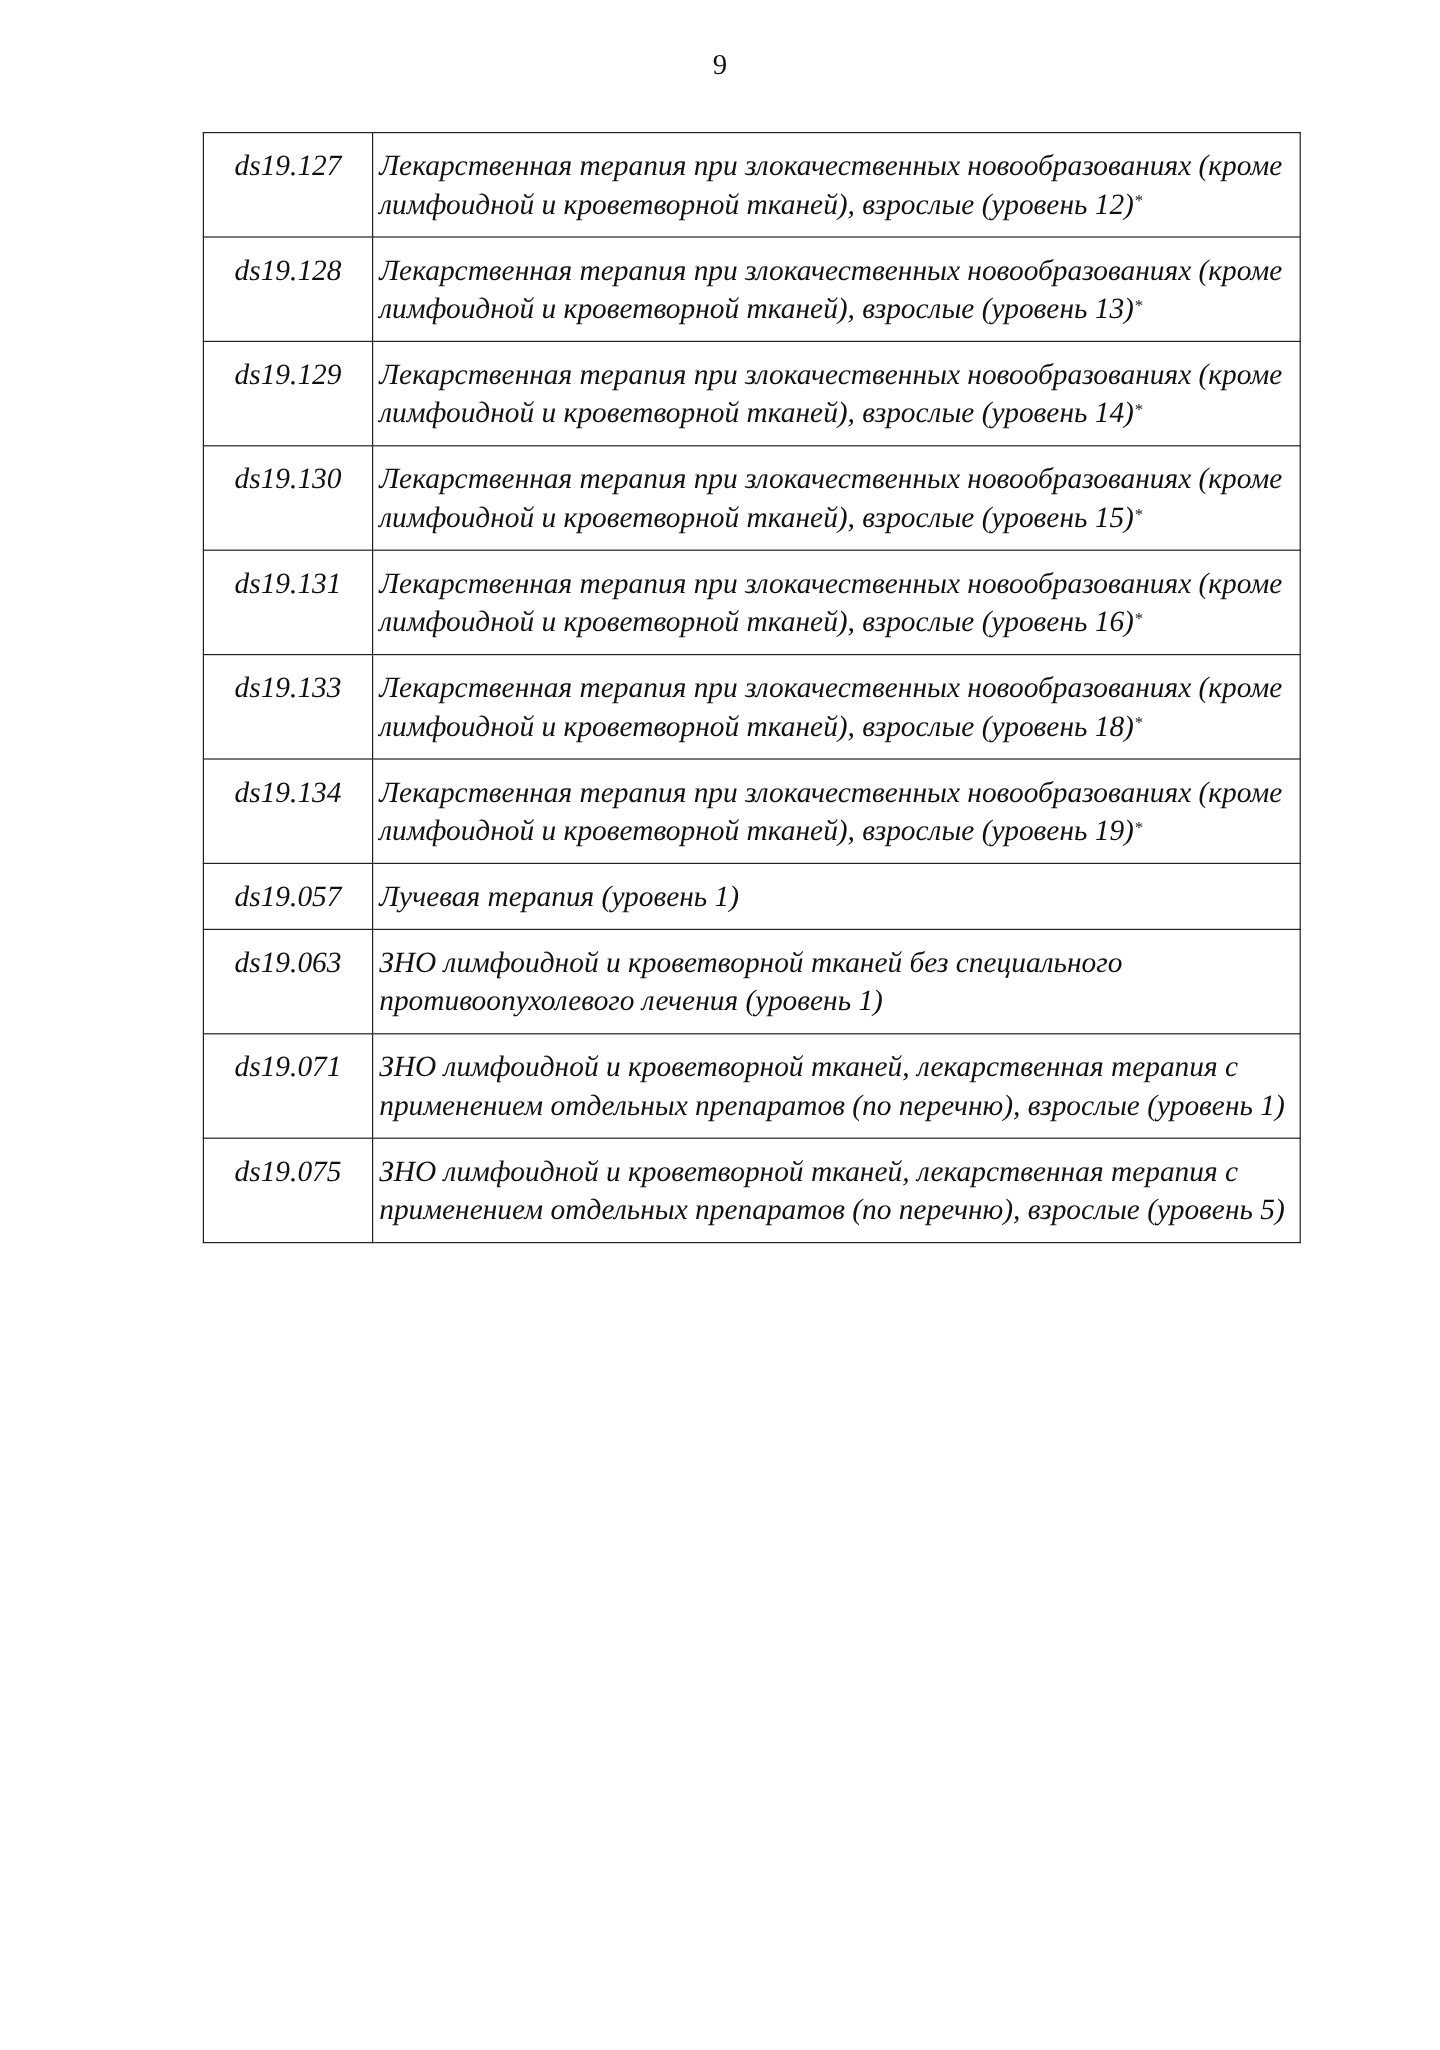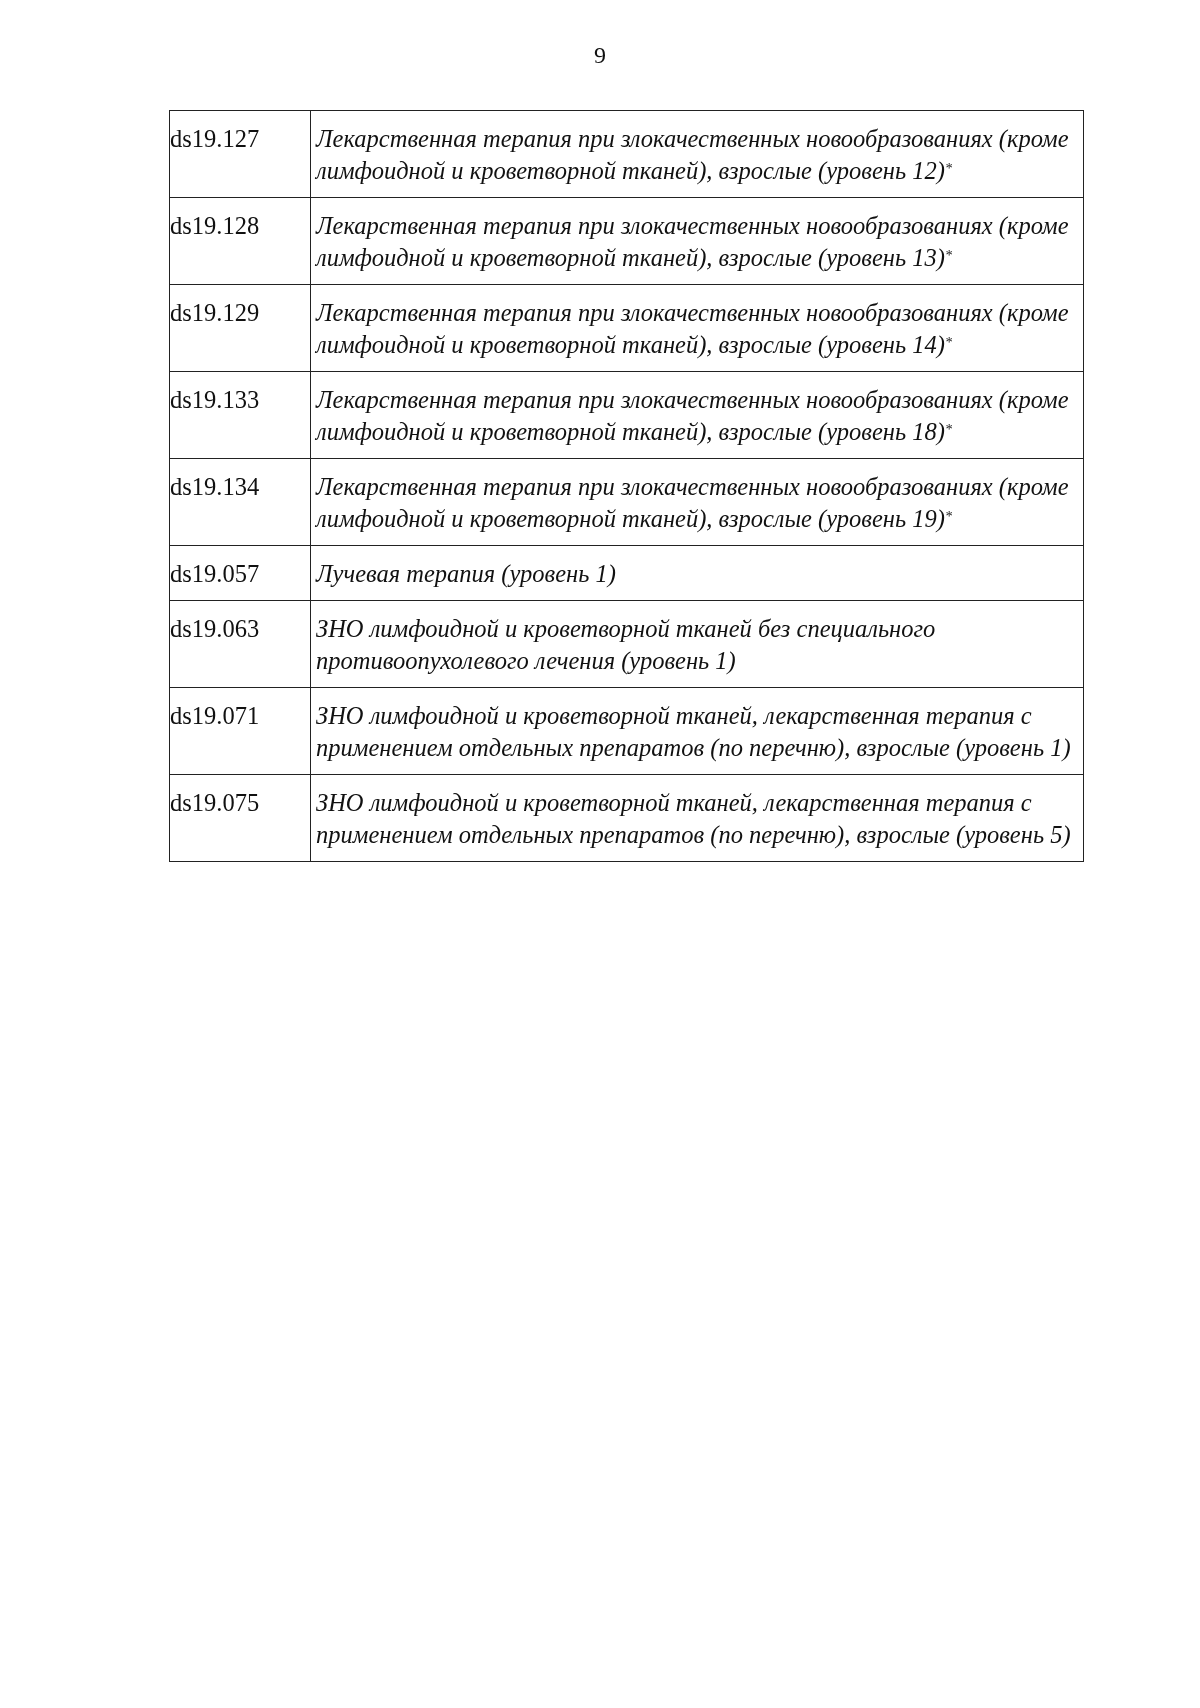--- a/index.html
+++ b/index.html
@@ -11,21 +11,21 @@
       position: absolute; top: 42px; left: 0; width: 1200px; text-align: center;
       font-size: 24px;
     }
     table.codes {
       position: absolute; top: 110px; left: 169px; width: 915px;
       border-collapse: collapse; font-size: 24.5px; line-height: 32px;
     }
     table.codes td {
       border: 1.5px solid #222; vertical-align: top; padding: 0;
     }
-    td.code { width: 140px; padding-top: 12px !important; padding-bottom: 10px !important; }
+    td.code { width: 140px; text-align: center; padding-top: 12px !important; padding-bottom: 10px !important; font-style: italic; }
     td.desc { padding: 12px 6px 10px 5px !important; font-style: italic; }
     sup.star { font-size: 14px; vertical-align: top; position: relative; top: -2px; }
   </style>
 </head>
 <body>
 
 <div class="page-number">9</div>
 
 <table class="codes">
   <tbody id="rows">
@@ -37,21 +37,29 @@
   <tr>
     <td class="code">ds19.128</td>
     <td class="desc"><span>Лекарственная терапия при злокачественных новообразованиях (кроме лимфоидной и кроветворной тканей), взрослые (уровень 13)</span><sup class="star">*</sup></td>
   </tr>
 
   <tr>
     <td class="code">ds19.129</td>
     <td class="desc"><span>Лекарственная терапия при злокачественных новообразованиях (кроме лимфоидной и кроветворной тканей), взрослые (уровень 14)</span><sup class="star">*</sup></td>
   </tr>
 
+  <tr>
+    <td class="code">ds19.130</td>
+    <td class="desc"><span>Лекарственная терапия при злокачественных новообразованиях (кроме лимфоидной и кроветворной тканей), взрослые (уровень 15)</span><sup class="star">*</sup></td>
+  </tr>
 
+  <tr>
+    <td class="code">ds19.131</td>
+    <td class="desc"><span>Лекарственная терапия при злокачественных новообразованиях (кроме лимфоидной и кроветворной тканей), взрослые (уровень 16)</span><sup class="star">*</sup></td>
+  </tr>
 
 
   <tr>
     <td class="code">ds19.133</td>
     <td class="desc"><span>Лекарственная терапия при злокачественных новообразованиях (кроме лимфоидной и кроветворной тканей), взрослые (уровень 18)</span><sup class="star">*</sup></td>
   </tr>
 
   <tr>
     <td class="code">ds19.134</td>
     <td class="desc"><span>Лекарственная терапия при злокачественных новообразованиях (кроме лимфоидной и кроветворной тканей), взрослые (уровень 19)</span><sup class="star">*</sup></td>

